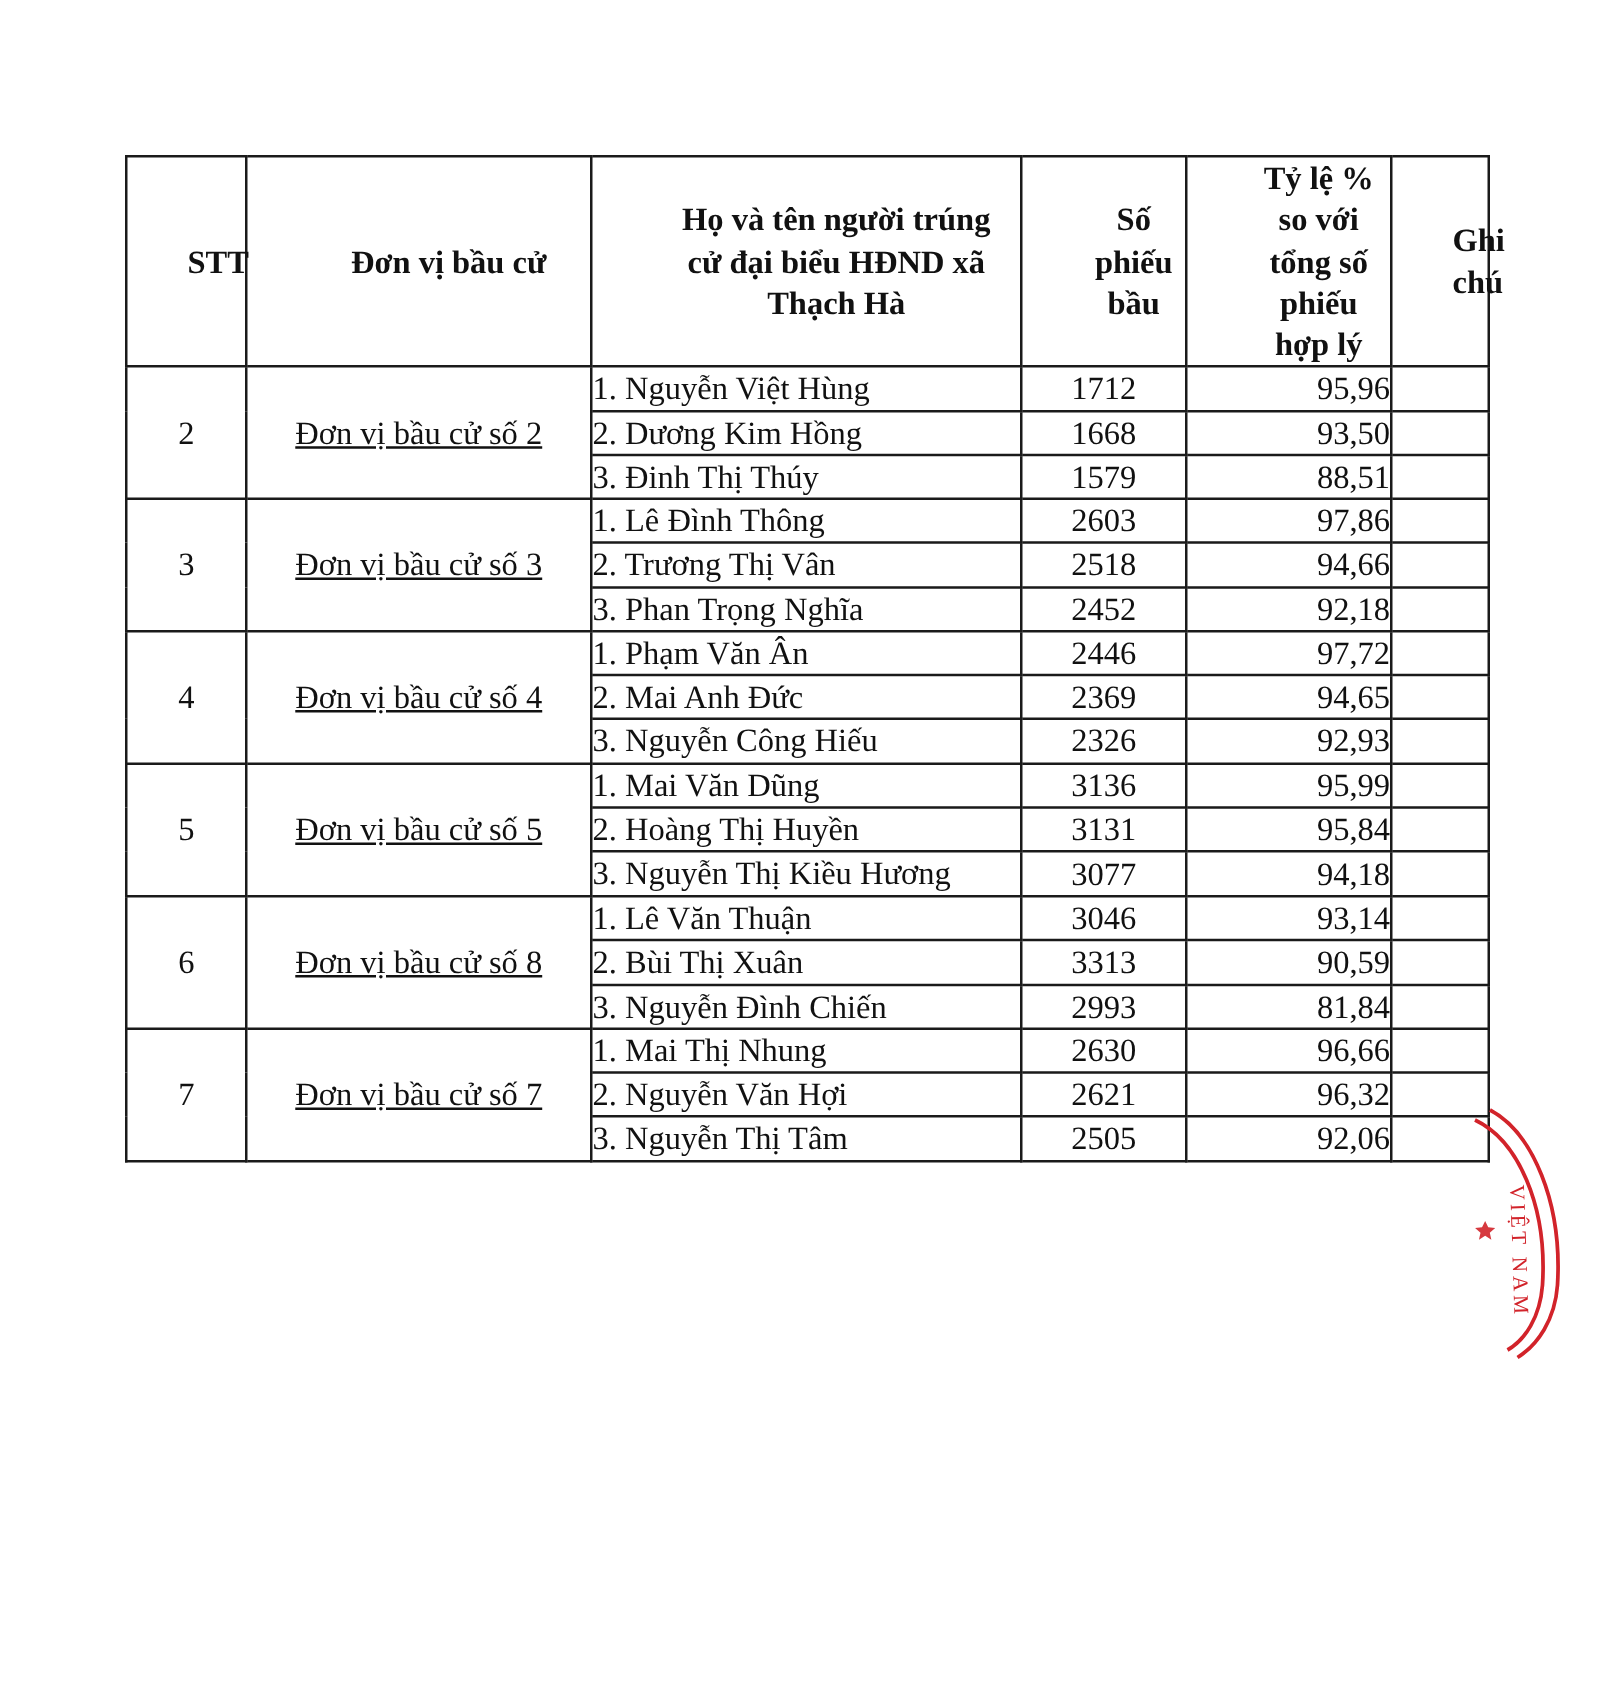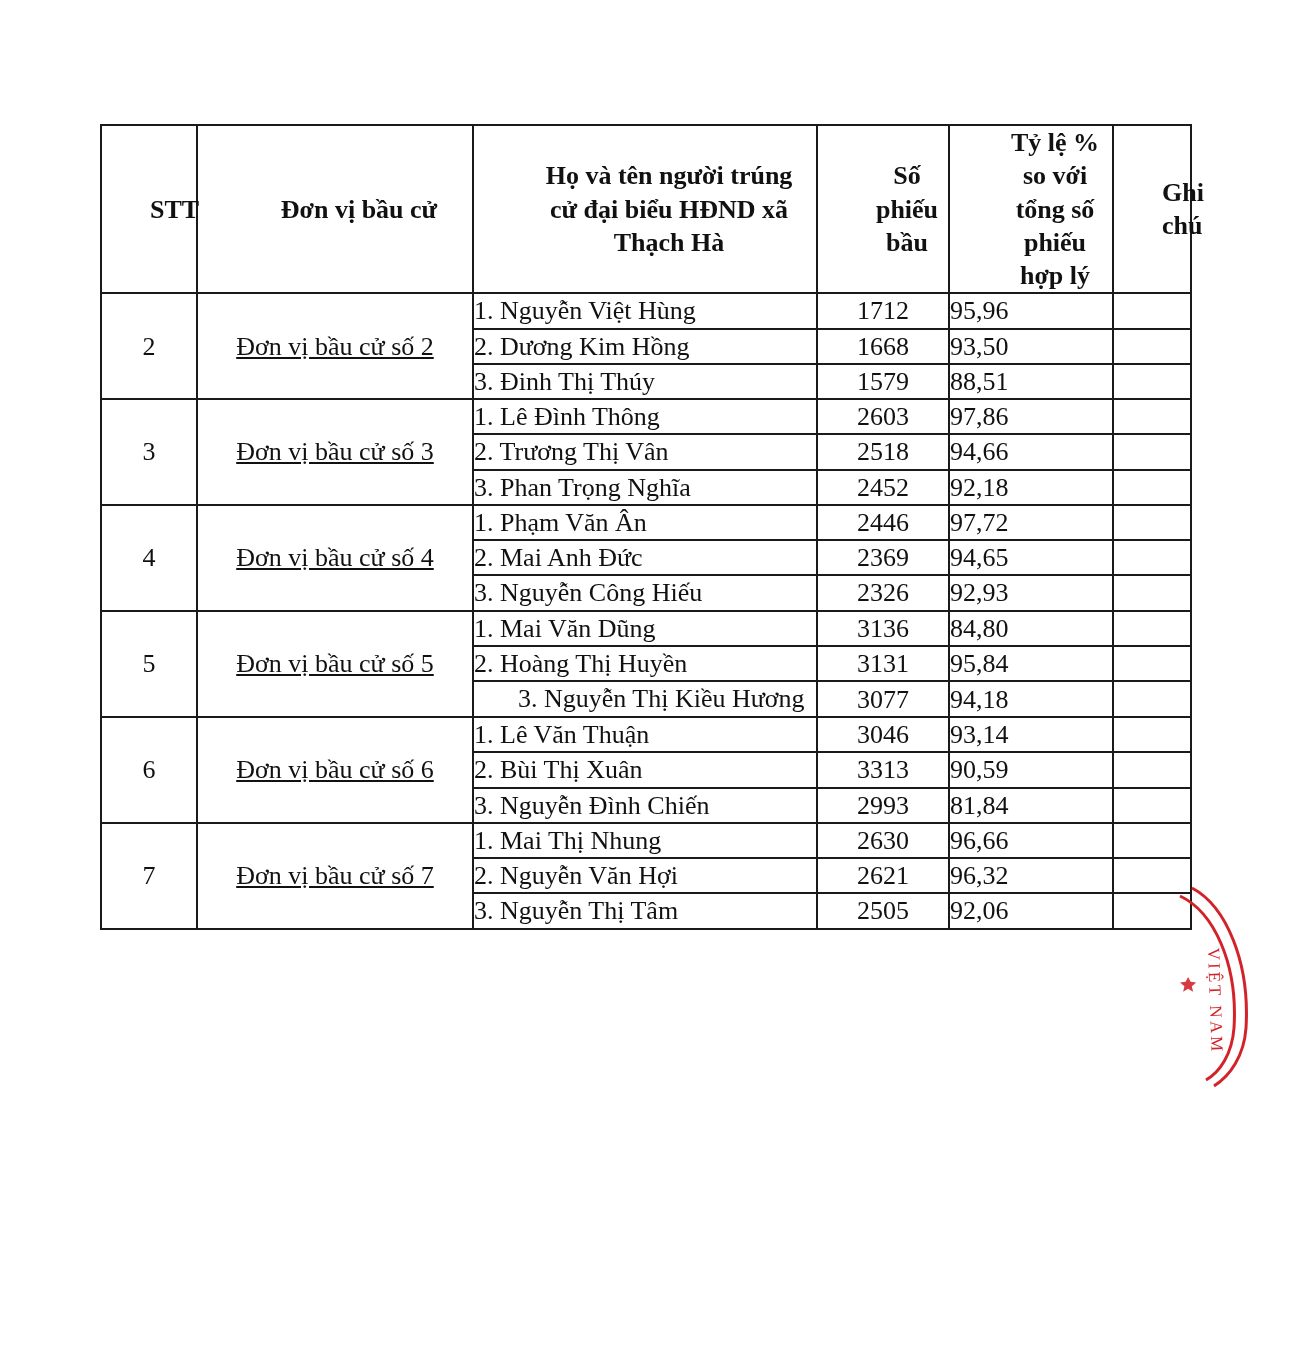--- a/index.html
+++ b/index.html
@@ -72,29 +72,28 @@
     text-align: left;
     padding: 7px 8px 7px 14px;
     font-size: 27px;
     margin-left: 20px;
   }
   td.cell-votes {
     text-align: center;
     font-size: 27px;
   }
   td.cell-pct {
-    text-align: left;
+    text-align: right;
     font-size: 27px;
   }
   td.cell-note {
     text-align: center;
   }
   tr.row-tall td.cell-name {
     line-height: 1.3;
-    padding-left: 44px;
   }
   td.pct-bottom {
     vertical-align: bottom;
     padding-bottom: 6px;
   }
   td.votes-mid {
     vertical-align: middle;
   }
 
   
@@ -212,38 +211,38 @@
             <td class="cell-name">3. Nguyễn Công Hiếu</td>
             <td class="cell-votes">2326</td>
             <td class="cell-pct">92,93</td>
             <td class="cell-note"></td>
           </tr>
           <tr>
             <td class="cell-stt" rowspan="3">5</td>
             <td class="cell-unit" rowspan="3">Đơn vị bầu cử số 5</td>
             <td class="cell-name">1. Mai Văn Dũng</td>
             <td class="cell-votes">3136</td>
-            <td class="cell-pct">84,80</td>
+            <td class="cell-pct">95,99</td>
             <td class="cell-note"></td>
           </tr>
           <tr>
             <td class="cell-name">2. Hoàng Thị Huyền</td>
             <td class="cell-votes">3131</td>
             <td class="cell-pct">95,84</td>
             <td class="cell-note"></td>
           </tr>
           <tr class="row-tall">
             <td class="cell-name">3. Nguyễn Thị Kiều Hương</td>
             <td class="cell-votes votes-mid">3077</td>
             <td class="cell-pct pct-bottom">94,18</td>
             <td class="cell-note"></td>
           </tr>
           <tr>
             <td class="cell-stt" rowspan="3">6</td>
-            <td class="cell-unit" rowspan="3">Đơn vị bầu cử số 6</td>
+            <td class="cell-unit" rowspan="3">Đơn vị bầu cử số 8</td>
             <td class="cell-name">1. Lê Văn Thuận</td>
             <td class="cell-votes">3046</td>
             <td class="cell-pct">93,14</td>
             <td class="cell-note"></td>
           </tr>
           <tr>
             <td class="cell-name">2. Bùi Thị Xuân</td>
             <td class="cell-votes">3313</td>
             <td class="cell-pct">90,59</td>
             <td class="cell-note"></td>

